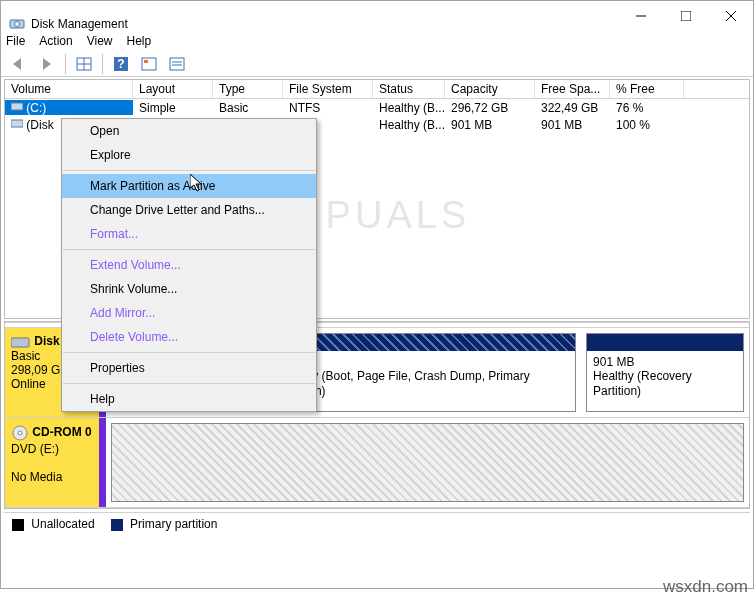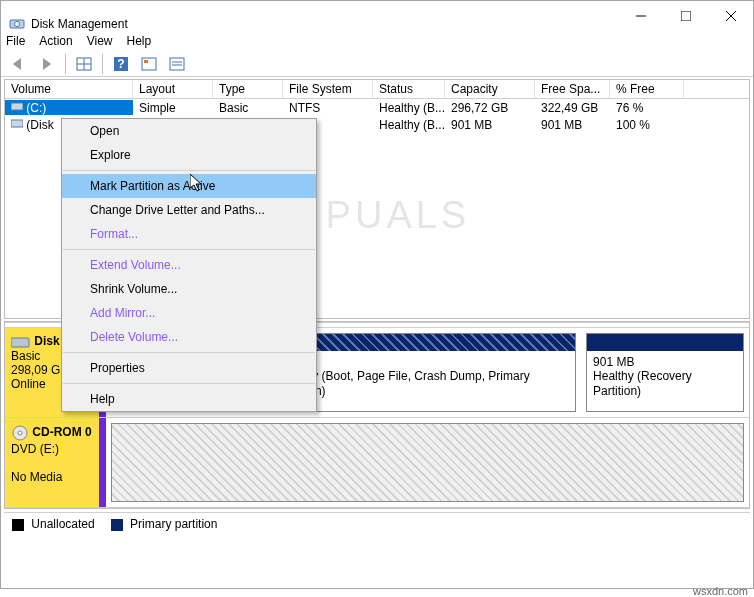--- a/index.html
+++ b/index.html
@@ -59,21 +59,21 @@
     background: #f0f0f0; border: 1px solid #a0a0a0;
     box-shadow: 3px 3px 4px rgba(0,0,0,.25); z-index: 100;
   }
   .cm-item { padding: 5px 28px; white-space: nowrap; }
   .cm-item.disabled { color: #8b5cf6; }
   .cm-item.hover { background: #91c9f7; }
   .cm-sep { height: 1px; background: #d0d0d0; margin: 3px 1px; }
 
   .cursor { position: absolute; left: 190px; top: 174px; z-index: 200; pointer-events: none; }
 
-  .attrib { position: absolute; right: 6px; bottom: 0; font-size: 11px; color: #666; }
+  .attrib { position: absolute; right: 6px; bottom: 0; font-size: 17px; color: #666; }
 
   .watermark { position: absolute; left: 50%; top: 53%; transform: translate(-50%,-50%);
     color: rgba(150,150,150,.25); font-size: 38px; letter-spacing: 4px; z-index: 1; pointer-events: none; }
 </style>
 </head>
 <body>
 
 <div class="window">
 
   <div class="titlebar">

